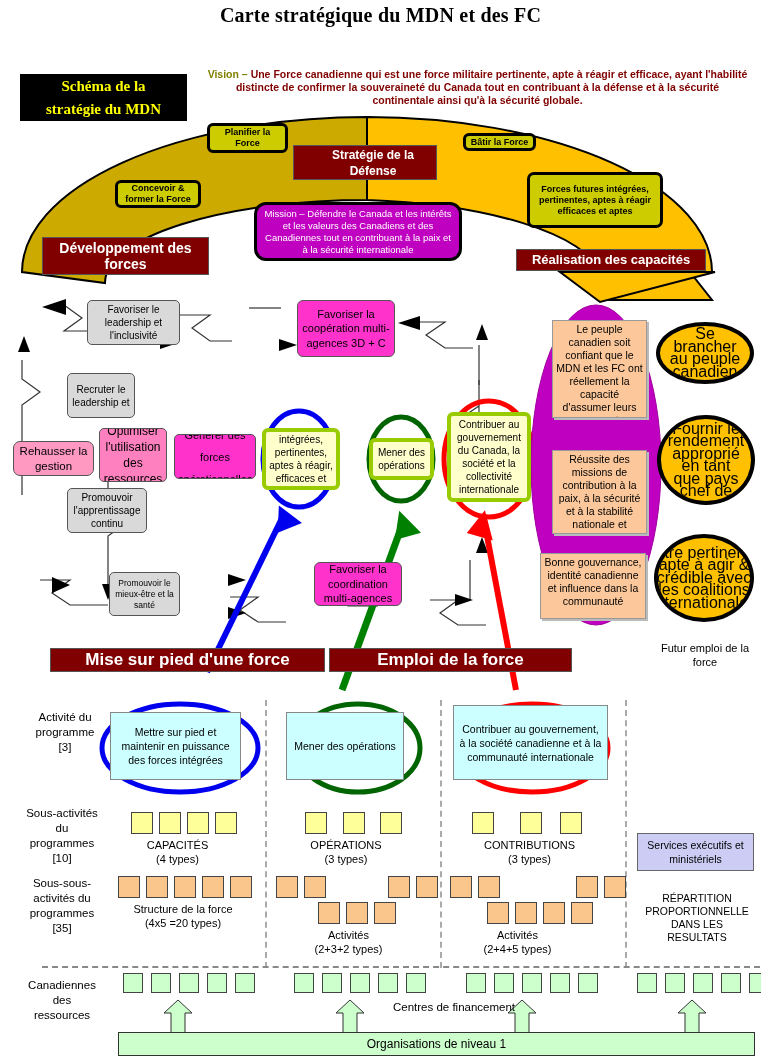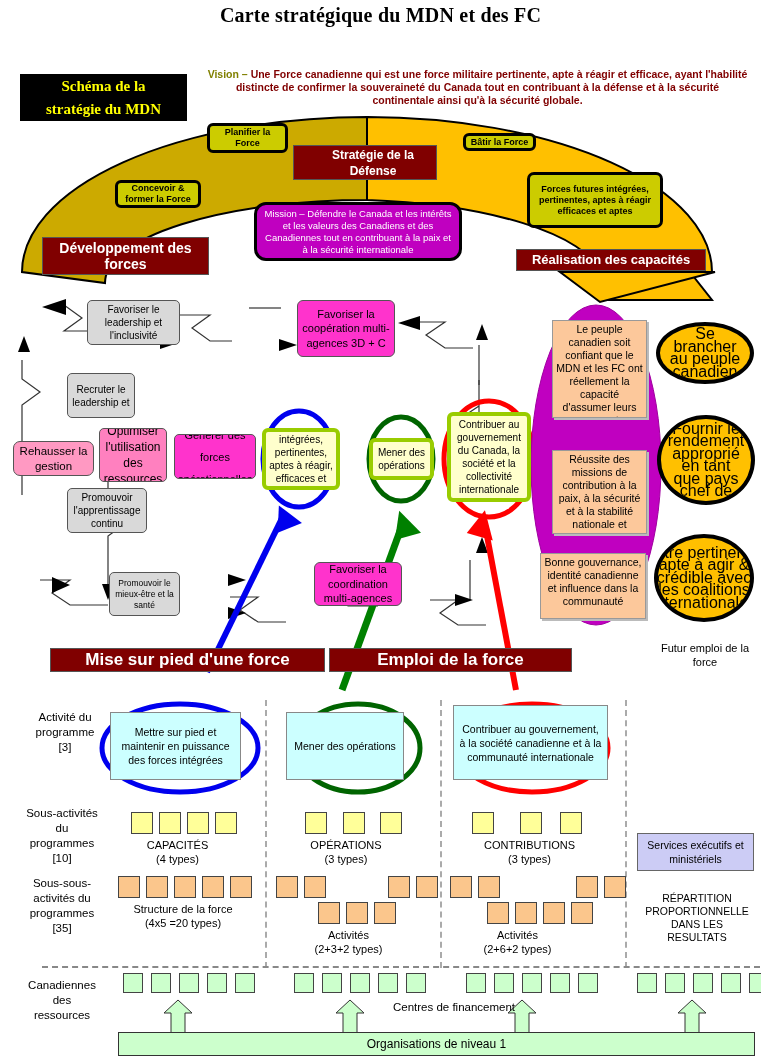--- a/index.html
+++ b/index.html
@@ -367,21 +367,21 @@
   <div class="abs sq-o" style="left:450px;top:876px;"></div>
   <div class="abs sq-o" style="left:478px;top:876px;"></div>
   <div class="abs sq-o" style="left:576px;top:876px;"></div>
   <div class="abs sq-o" style="left:604px;top:876px;"></div>
   <div class="abs sq-o" style="left:487px;top:902px;"></div>
   <div class="abs sq-o" style="left:515px;top:902px;"></div>
   <div class="abs sq-o" style="left:543px;top:902px;"></div>
   <div class="abs sq-o" style="left:571px;top:902px;"></div>
   <div class="abs cap" style="left:455px;top:928px;width:125px;">
     <div>Activités</div>
-    <div>(2+6+2 types)</div>
+    <div>(2+4+5 types)</div>
   </div>
 
   <div class="abs cap" style="left:636px;top:892px;width:122px;font-size:10.5px;line-height:13px;">
     <div>RÉPARTITION</div>
     <div>PROPORTIONNELLE</div>
     <div>DANS LES</div>
     <div>RESULTATS</div>
   </div>
 
   <div class="abs sq-g" style="left:123px;top:973px;"></div>

